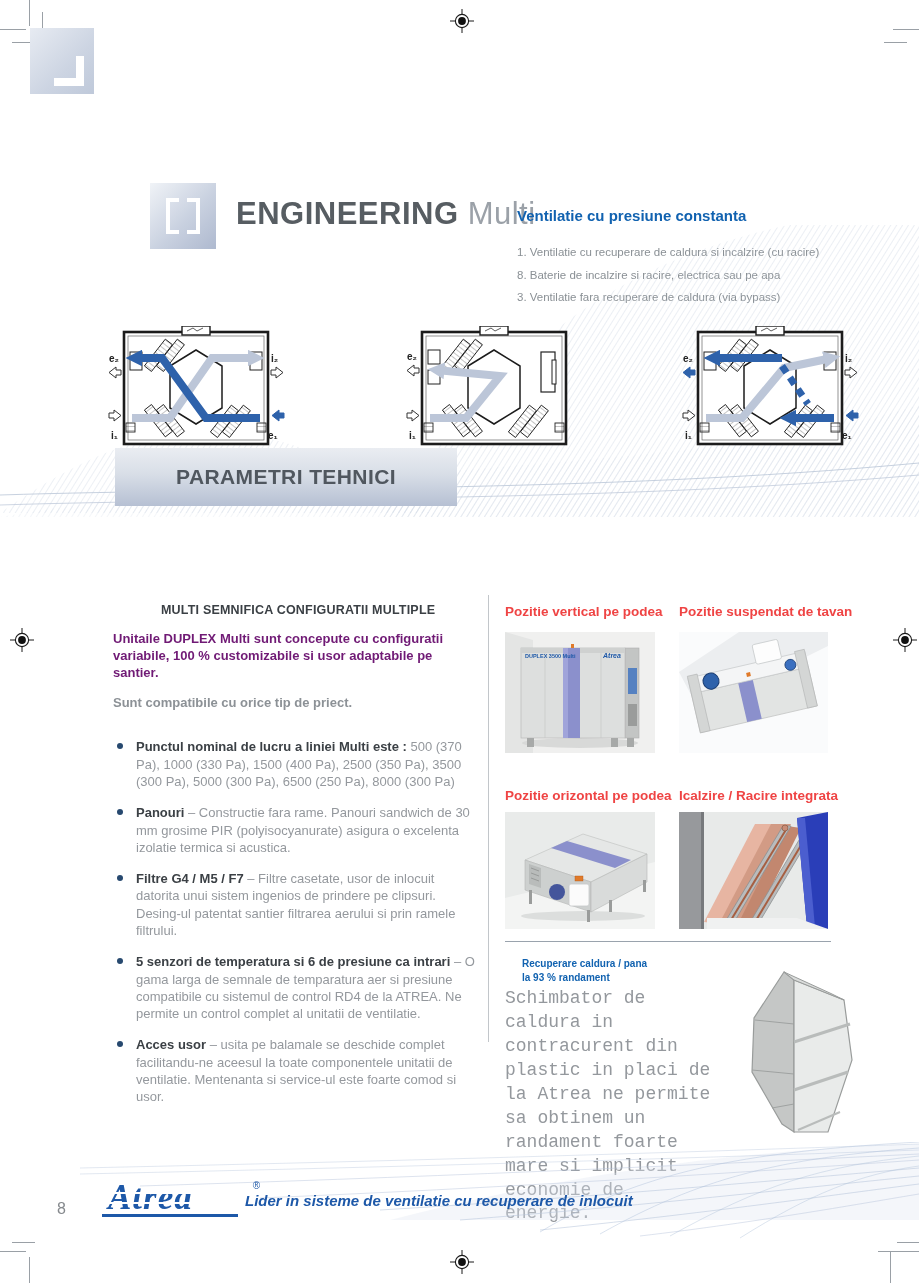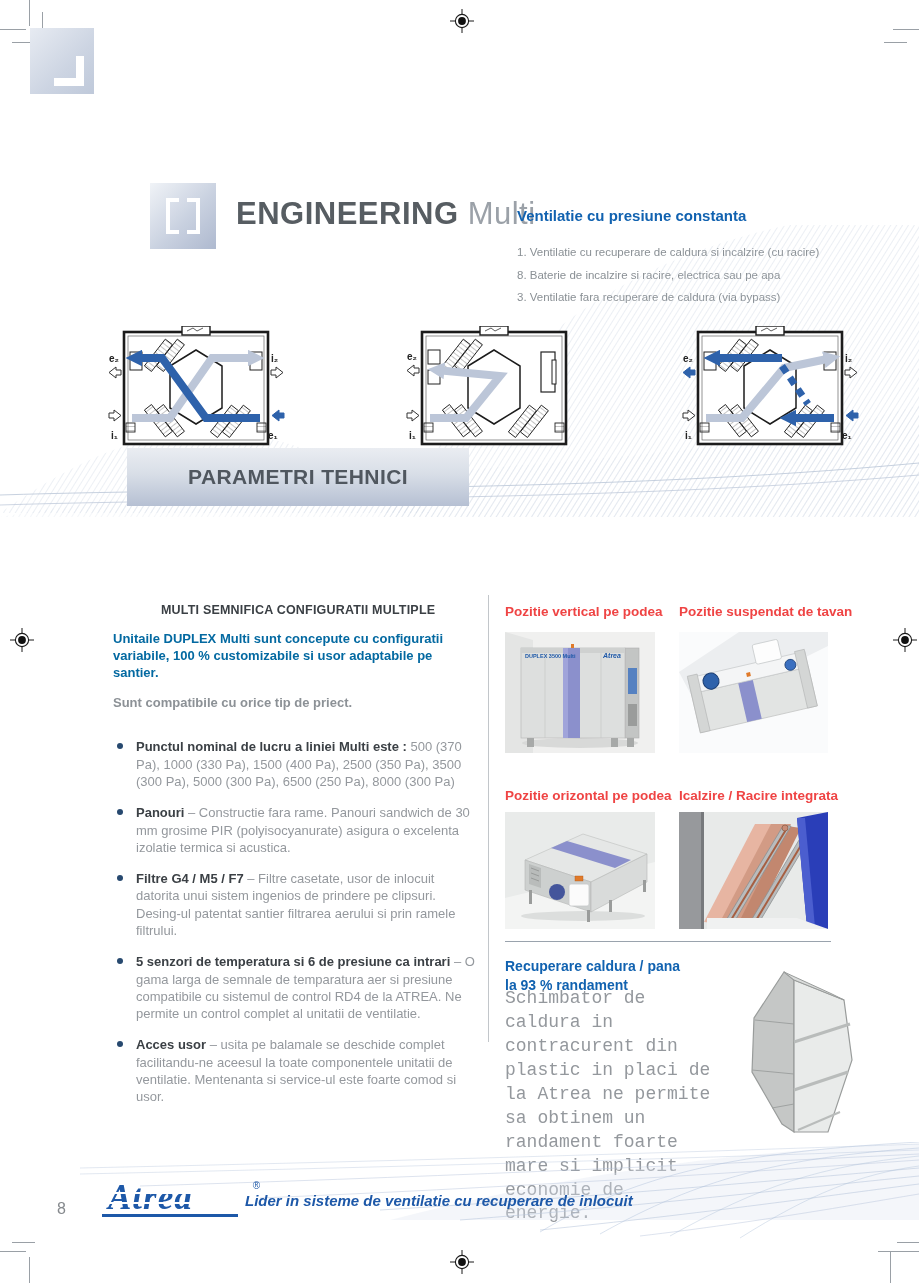--- a/index.html
+++ b/index.html
@@ -30,43 +30,43 @@
 
   .vent { position:absolute; left:517px; top:207px; width:390px; }
   .vent h2 { font-size:15px; font-weight:bold; color:#1162b0; margin-bottom:22px; }
   .vent .li { font-size:11.5px; color:#8a9095; margin-bottom:10.5px; }
 
   
   .band { position:absolute; left:0; top:225px; width:919px; height:292px; }
   .diagram { position:absolute; top:326px; }
 
   
-  .banner { position:absolute; left:127px; top:448px; width:342px; height:58px;
+  .banner { position:absolute; left:115px; top:448px; width:342px; height:58px;
             background:linear-gradient(180deg,#eaedf2 0%,#d8dee7 45%,#b6c0d3 100%);
             display:flex; align-items:center; justify-content:center; }
   .banner span { font-size:21px; font-weight:bold; color:#50575f; letter-spacing:.4px; }
 
   
   .leftcol { position:absolute; left:113px; top:603px; width:364px; }
   .leftcol h3 { font-size:12.5px; font-weight:bold; color:#3b4045; letter-spacing:.2px;padding-left:48px; }
-  .leftcol .intro { margin-top:13px; font-size:13px; font-weight:bold; color:#0369a1; line-height:1.32; }
+  .leftcol .intro { margin-top:13px; font-size:13px; font-weight:bold; color:#701a75; line-height:1.32; }
   .leftcol .intro2 { margin-top:14px; font-size:13px; font-weight:bold; color:#8c9196; }
   .bullets { margin-top:28px; }
   .bullet { display:flex; margin-bottom:14px; }
   .bullet .dot { flex:0 0 auto; width:6px; height:6px; border-radius:50%; background:#27496f; margin:5px 13px 0 4px; }
   .bullet .btxt { font-size:13px; line-height:1.33; color:#94989d; }
   .bullet .btxt b { color:#3b4045; }
 
   
   .cap { position:absolute; font-size:13.5px; font-weight:bold; color:#ef4444; white-space:nowrap; }
   .photo { position:absolute; overflow:hidden; }
   .vdivider { position:absolute; left:488px; top:595px; width:1px; height:447px; background:#c2c6ca; }
   .hdivider { position:absolute; left:505px; top:941px; width:326px; height:1px; background:#9aa3ad; }
 
-  .recov-h { position:absolute; left:505px; top:957px; font-size:14px; font-weight:bold; color:#1162b0; line-height:1.35; }
+  .recov-h { position:absolute; left:522px; top:957px; font-size:10px; font-weight:bold; color:#1162b0; line-height:1.35; }
   .recov-p { position:absolute; left:505px; top:987px; width:212px; font-size:18px; color:#94989d; line-height:1.33;font-family:Liberation Mono, monospace; }
 
   
   .footwave { position:absolute; left:80px; top:1142px; width:839px; height:100px; }
   .atrea { position:absolute; left:108px; top:1178px; width:140px; height:44px; }
   .atrea .word { font-style:italic; font-weight:bold; font-size:35px; color:#1d58a8; letter-spacing:1px; font-family:"Liberation Serif", serif; }
   .atrea .slat { position:absolute; left:-4px; width:134px; height:2px; background:#fff; }
   .atrea .under { position:absolute; left:-6px; top:36px; width:136px; height:2.5px; background:#1d58a8; }
   .atrea .r { position:absolute; right:-12px; top:2px; font-size:10px; color:#1d58a8; font-style:normal; }
   .tagline { position:absolute; left:245px; top:1192px; font-size:15px; font-style:italic; font-weight:bold; color:#1d58a8; }

